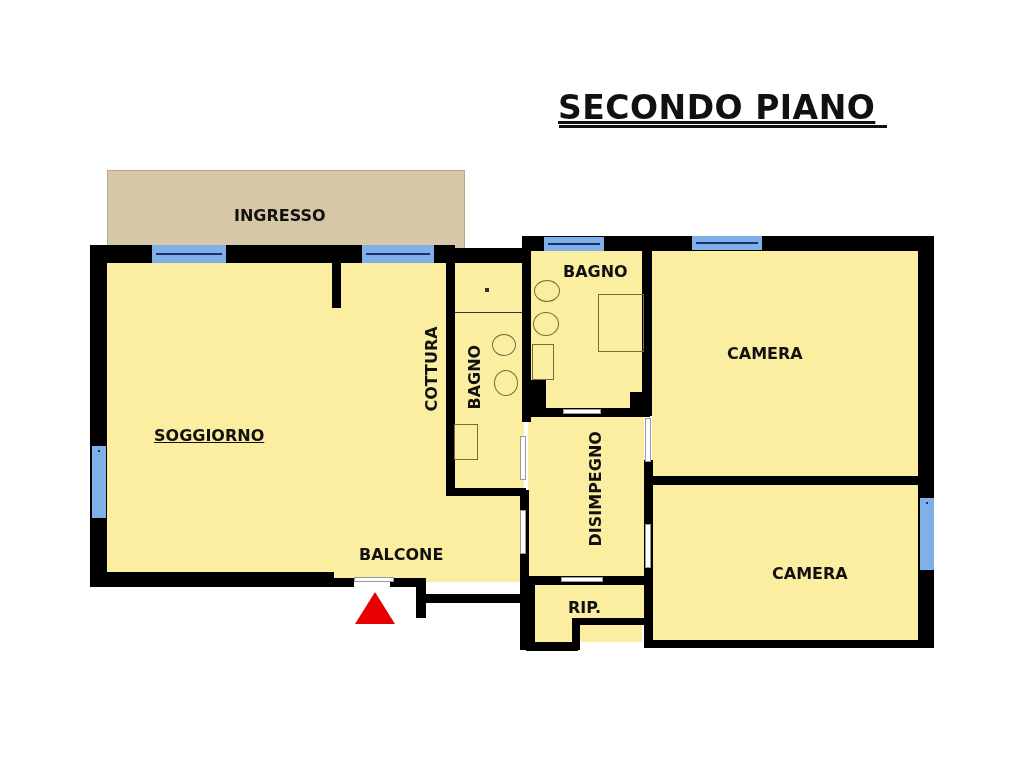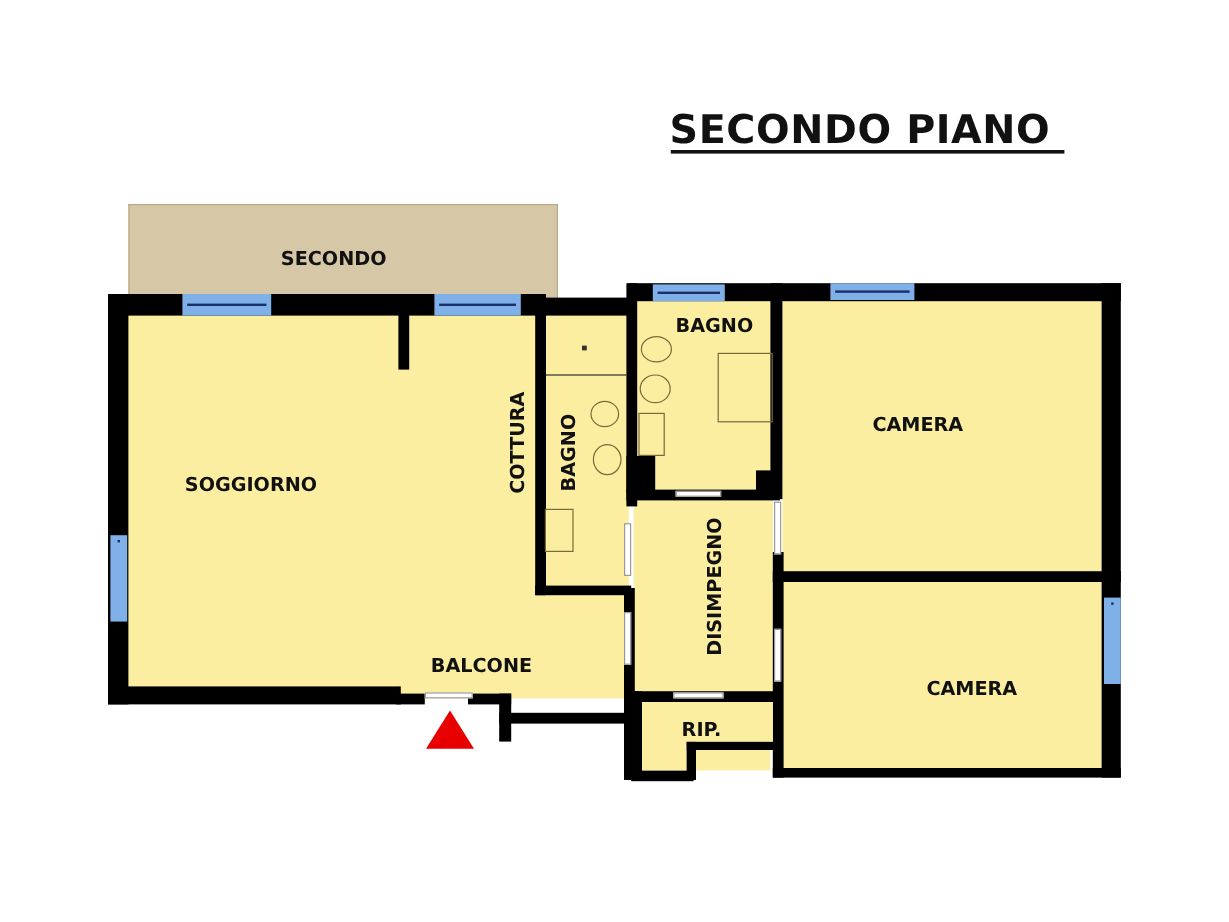--- a/index.html
+++ b/index.html
@@ -1,39 +1,39 @@
 <!DOCTYPE html>
 <html><head>
 <meta charset="utf-8">
 <style>
   html,body{margin:0;padding:0;background:#fff;}
   body{width:1024px;height:768px;position:relative;overflow:hidden;font-family:"DejaVu Sans","Liberation Sans",sans-serif;}
   .abs{position:absolute;}
-  .title{left:558px;top:88px;font-size:33px;font-weight:bold;color:#111;letter-spacing:0.5px;white-space:nowrap;}
+  .title{left:558px;top:88px;font-size:33px;font-weight:bold;color:#111;letter-spacing:0.5px;white-space:nowrap;text-decoration:underline;}
   .title-underline{left:559px;top:125px;width:328px;height:3px;background:#111;}
   .balcone{left:107px;top:170px;width:358px;height:80px;background:#d6c7a6;border:1px solid #b7a988;box-sizing:border-box;}
   .floor{background:#fbeea0;}
   .wall{background:#000;}
   .win{background:#7fb0e8;}
   .win::after{content:"";position:absolute;left:4px;right:4px;top:50%;height:2px;background:#1c2f6a;transform:translateY(-50%);}
   .winv::after{content:"";position:absolute;top:4px;bottom:4px;left:50%;width:2px;background:#1c2f6a;transform:translateX(-50%);}
   .door{background:#fff;border:1px solid #999;box-sizing:border-box;}
   .label{font-weight:bold;color:#111;font-size:16px;white-space:nowrap;}
   .vlabel{transform-origin:center;transform:rotate(-90deg);}
   .fixture{border:1px solid #7a6a3a;box-sizing:border-box;}
   .tri{width:0;height:0;border-left:20px solid transparent;border-right:20px solid transparent;border-bottom:32px solid #e80000;}
 </style>
 </head>
 <body>
 
 <div class="abs title">SECONDO PIANO</div>
 <div class="abs title-underline"></div>
 
 <div class="abs balcone"></div>
-<div class="abs label" style="left:234px;top:206px;">SECONDO</div>
+<div class="abs label" style="left:234px;top:206px;">INGRESSO</div>
 
 <div class="abs floor" style="left:106px;top:262px;width:342px;height:310px;"></div>
 <div class="abs floor" style="left:330px;top:490px;width:190px;height:92px;"></div>
 <div class="abs floor" style="left:454px;top:262px;width:70px;height:228px;"></div>
 <div class="abs floor" style="left:530px;top:250px;width:112px;height:160px;"></div>
 <div class="abs floor" style="left:528px;top:416px;width:116px;height:160px;"></div>
 <div class="abs floor" style="left:534px;top:584px;width:108px;height:58px;"></div>
 <div class="abs floor" style="left:652px;top:250px;width:266px;height:226px;"></div>
 <div class="abs floor" style="left:652px;top:484px;width:266px;height:156px;"></div>
 
@@ -100,21 +100,21 @@
 <div class="abs door" style="left:645px;top:524px;width:6px;height:44px;"></div>
 
 <div class="abs fixture" style="left:534px;top:280px;width:26px;height:22px;border-radius:50%;"></div>
 <div class="abs fixture" style="left:533px;top:312px;width:26px;height:24px;border-radius:50%;"></div>
 <div class="abs fixture" style="left:532px;top:344px;width:22px;height:36px;"></div>
 <div class="abs fixture" style="left:598px;top:294px;width:46px;height:58px;"></div>
 <div class="abs fixture" style="left:492px;top:334px;width:24px;height:22px;border-radius:50%;"></div>
 <div class="abs fixture" style="left:494px;top:370px;width:24px;height:26px;border-radius:50%;"></div>
 <div class="abs fixture" style="left:454px;top:424px;width:24px;height:36px;"></div>
 
-<div class="abs label" style="left:154px;top:394px;">SOGGIORNO</div>
+<div class="abs label" style="left:154px;top:426px;text-decoration:underline;">SOGGIORNO</div>
 <div class="abs label vlabel" style="left:391px;top:362px;width:80px;text-align:center;">COTTURA</div>
 <div class="abs label vlabel" style="left:442px;top:368px;width:64px;text-align:center;">BAGNO</div>
 <div class="abs label" style="left:563px;top:262px;">BAGNO</div>
 <div class="abs label" style="left:727px;top:344px;">CAMERA</div>
 <div class="abs label" style="left:772px;top:564px;">CAMERA</div>
 <div class="abs label vlabel" style="left:540px;top:482px;width:110px;text-align:center;">DISIMPEGNO</div>
 <div class="abs label" style="left:359px;top:545px;">BALCONE</div>
 <div class="abs label" style="left:568px;top:598px;">RIP.</div>
 
 <div class="abs tri" style="left:355px;top:592px;"></div>

